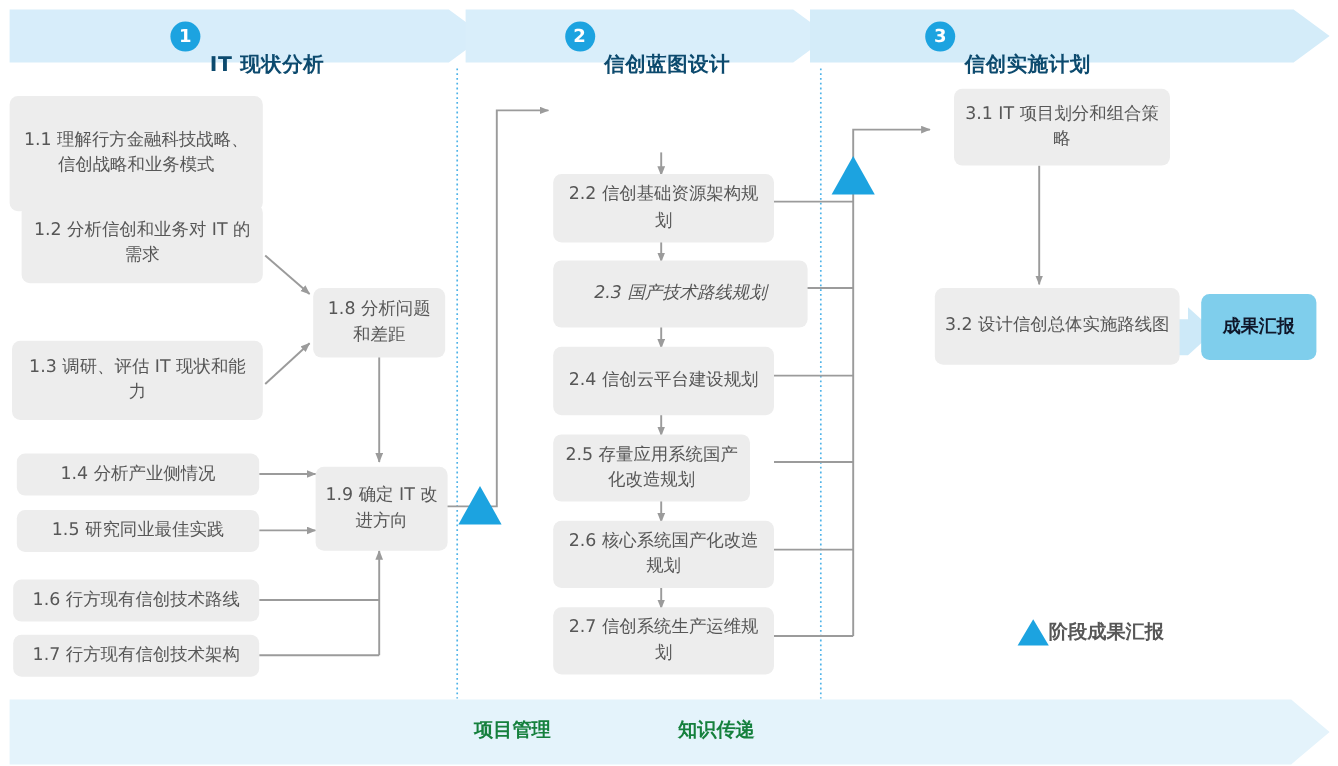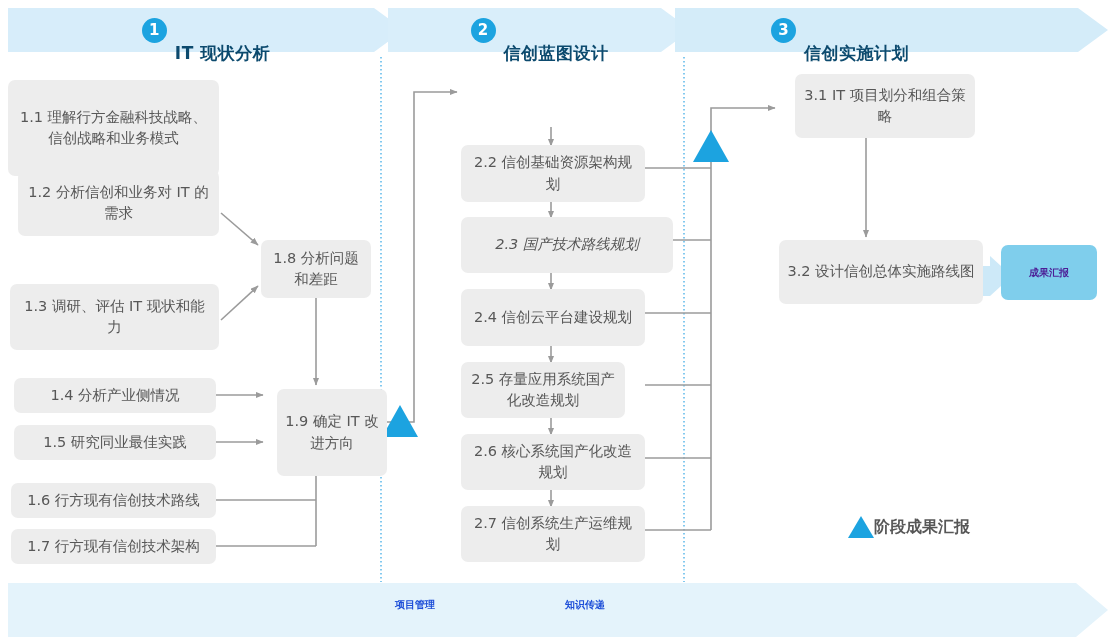--- a/index.html
+++ b/index.html
@@ -52,22 +52,22 @@
     text-align:center;
     box-sizing:border-box;
     padding:4px 8px;
     z-index:2;
   }
   
   .result{
     position:absolute;
     background:#7FCEEC;
     border-radius:7px;
-    color:#4c1d95;
-    font-size:10px;font-weight:bold;
+    color:#0f172a;
+    font-size:15px;font-weight:bold;
     line-height:1.35;
     display:flex;align-items:center;justify-content:center;
     text-align:center;
     z-index:2;
   }
   
   .legend{
     position:absolute;
     display:flex;align-items:center;
     z-index:3;
@@ -77,21 +77,21 @@
     border-left:13px solid transparent;
     border-right:13px solid transparent;
     border-bottom:22px solid #1CA3E0;
   }
   .legend-text{
     color:#575757;font-size:16px;font-weight:bold;white-space:nowrap;
   }
   
   .bottom-label{
     position:absolute;
-    color:#1d4ed8;font-size:10px;font-weight:bold;white-space:nowrap;
+    color:#15803d;font-size:16px;font-weight:bold;white-space:nowrap;
     z-index:3;
   }
 </style>
 </head>
 <body>
 
 <div id="canvas">
 
   <svg class="layer">
 
@@ -174,21 +174,21 @@
   </div>
 
   <div class="box" style="left:8px;top:80px;width:211px;height:96px;">1.1 理解行方金融科技战略、信创战略和业务模式</div>
   <div class="box" style="left:18px;top:170px;width:201px;height:66px;">1.2 分析信创和业务对 IT 的需求</div>
   <div class="box" style="left:10px;top:284px;width:209px;height:66px;">1.3 调研、评估 IT 现状和能力</div>
   <div class="box" style="left:14px;top:378px;width:202px;height:35px;">1.4 分析产业侧情况</div>
   <div class="box" style="left:14px;top:425px;width:202px;height:35px;">1.5 研究同业最佳实践</div>
   <div class="box" style="left:11px;top:483px;width:205px;height:35px;">1.6 行方现有信创技术路线</div>
   <div class="box" style="left:11px;top:529px;width:205px;height:35px;">1.7 行方现有信创技术架构</div>
   <div class="box" style="left:261px;top:240px;width:110px;height:58px;">1.8 分析问题和差距</div>
-  <div class="box" style="left:277px;top:389px;width:110px;height:87px;">1.9 确定 IT 改进方向</div>
+  <div class="box" style="left:263px;top:389px;width:110px;height:70px;">1.9 确定 IT 改进方向</div>
 
   <div class="box" style="left:461px;top:145px;width:184px;height:57px;">2.2 信创基础资源架构规划</div>
   <div class="box" style="left:461px;top:217px;width:212px;height:56px;font-style:italic;">2.3 国产技术路线规划</div>
   <div class="box" style="left:461px;top:289px;width:184px;height:57px;">2.4 信创云平台建设规划</div>
   <div class="box" style="left:461px;top:362px;width:164px;height:56px;">2.5 存量应用系统国产化改造规划</div>
   <div class="box" style="left:461px;top:434px;width:184px;height:56px;">2.6 核心系统国产化改造规划</div>
   <div class="box" style="left:461px;top:506px;width:184px;height:56px;">2.7 信创系统生产运维规划</div>
 
   <div class="box" style="left:779px;top:74px;width:180px;height:64px;margin-left:16px;">3.1 IT 项目划分和组合策略</div>
   <div class="box" style="left:779px;top:240px;width:204px;height:64px;">3.2 设计信创总体实施路线图</div>

